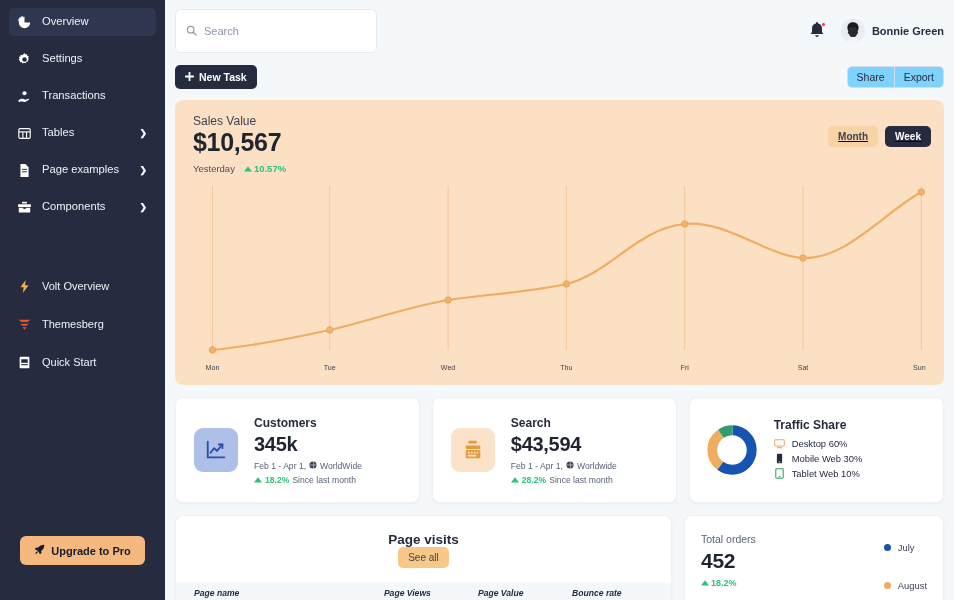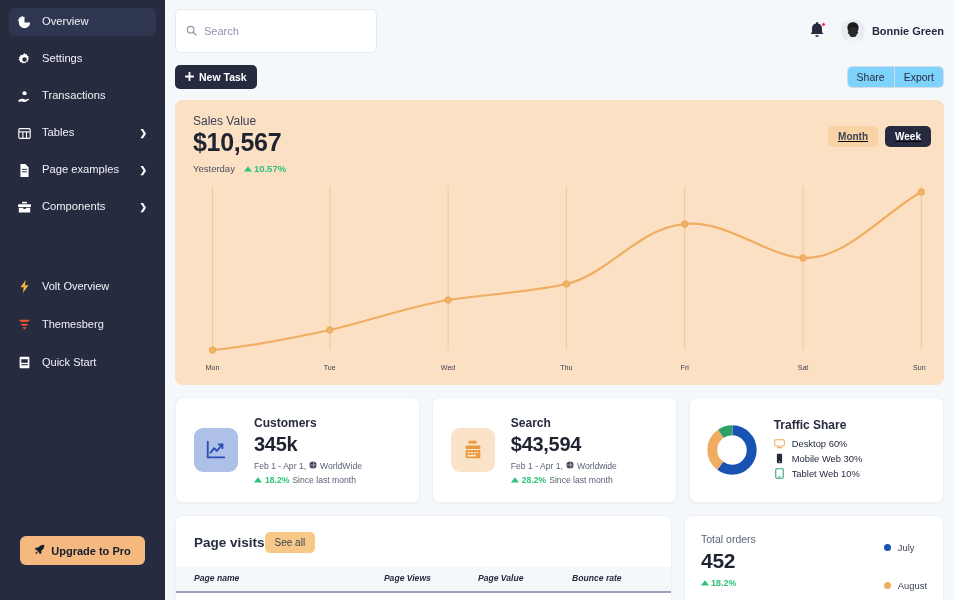--- a/index.html
+++ b/index.html
@@ -189,22 +189,23 @@
   .tr-item {
     display: flex; align-items: center; gap: 7px;
     font-size: 9.4px; color: #262b40; margin-bottom: 4px;
   }
   .tr-item svg { display: block; flex: 0 0 auto; }
 
   
   .bottom-row { display: flex; gap: 12px; margin-top: 12px; }
   .visits-card { flex: 1; overflow: hidden; }
   .visits-head {
-    display: flex; align-items: center; justify-content: flex-start;
+    display: flex; align-items: center; justify-content: flex-end;
     padding: 16px 18px 14px 18px;
+    flex-direction: column;
   }
   .visits-title { font-size: 13.5px; font-weight: bold; color: #262b40; }
   .see-all {
     background: #f8c888; color: #3c4257;
     border: none; border-radius: 5px;
     font-size: 10px; padding: 5px 10px; cursor: pointer;
     font-family: "Liberation Sans", sans-serif;
   }
   .visits-table { width: 100%; border-collapse: collapse; font-style: italic; }
   .visits-table th {

